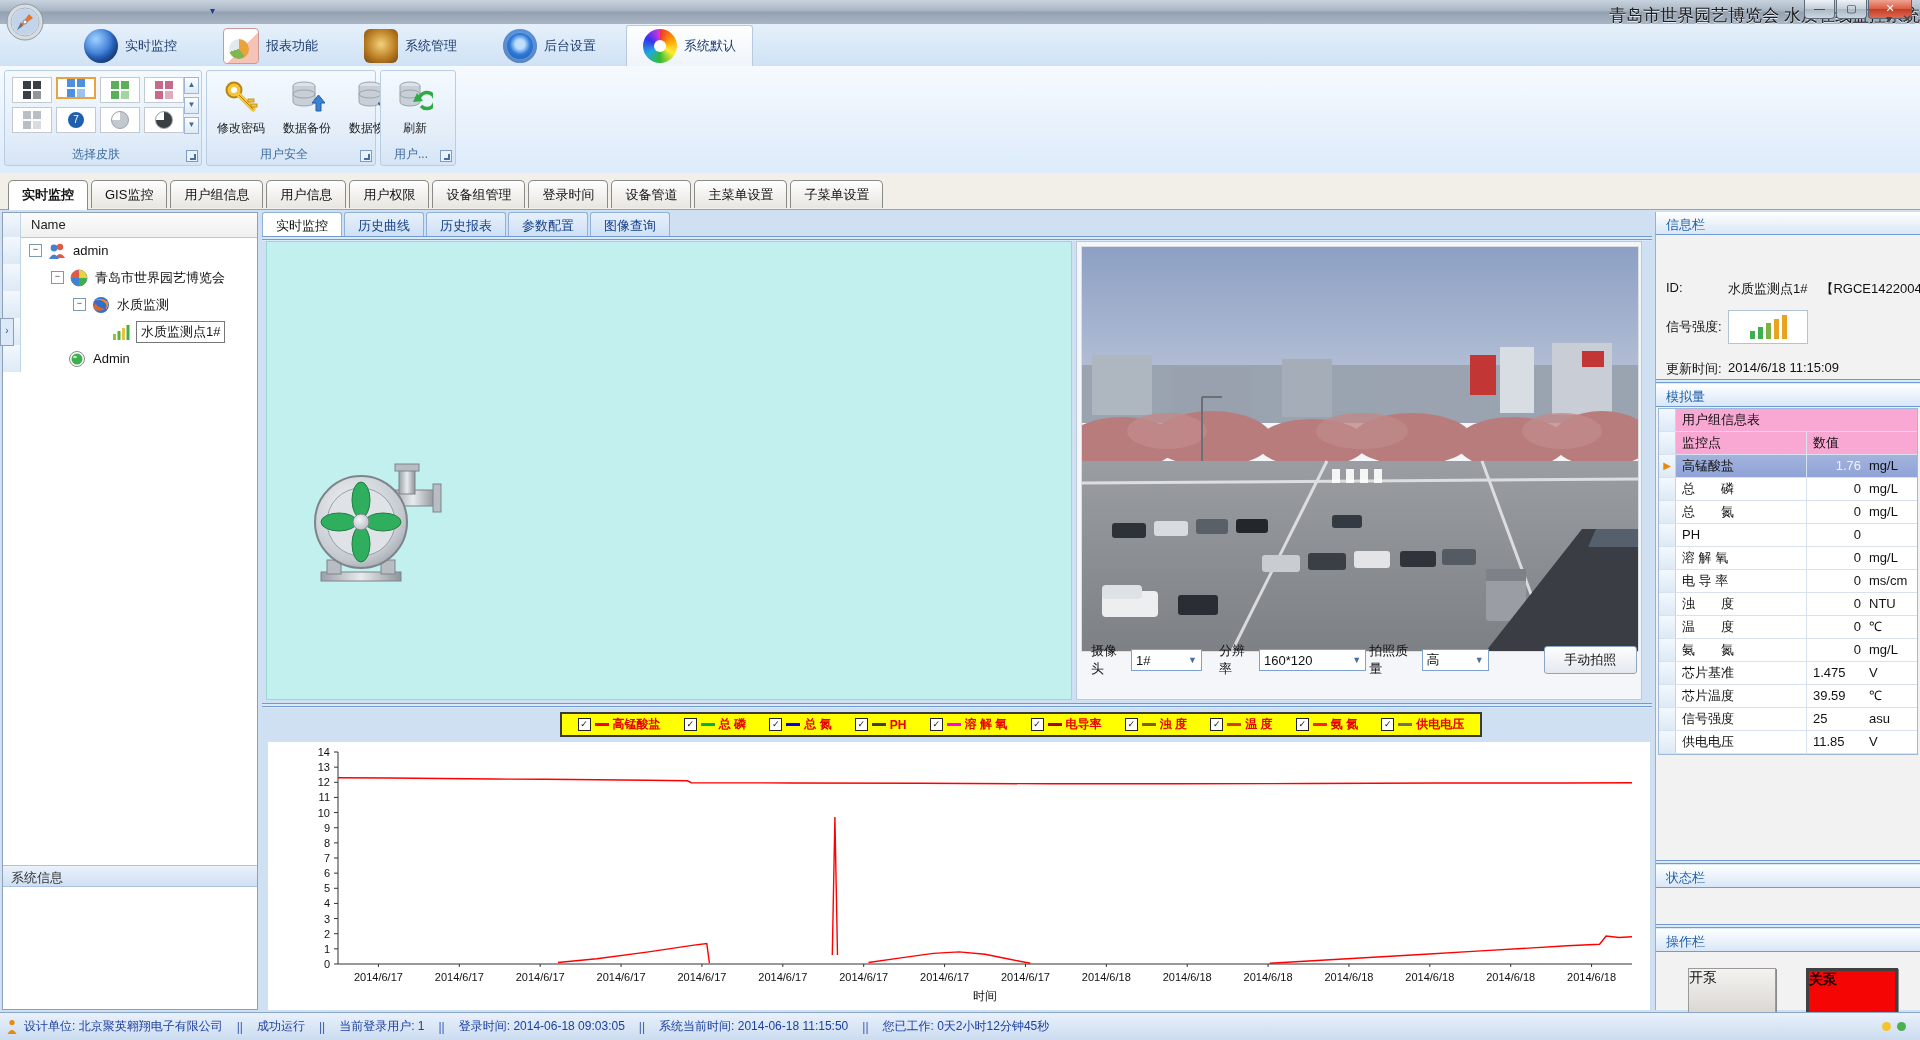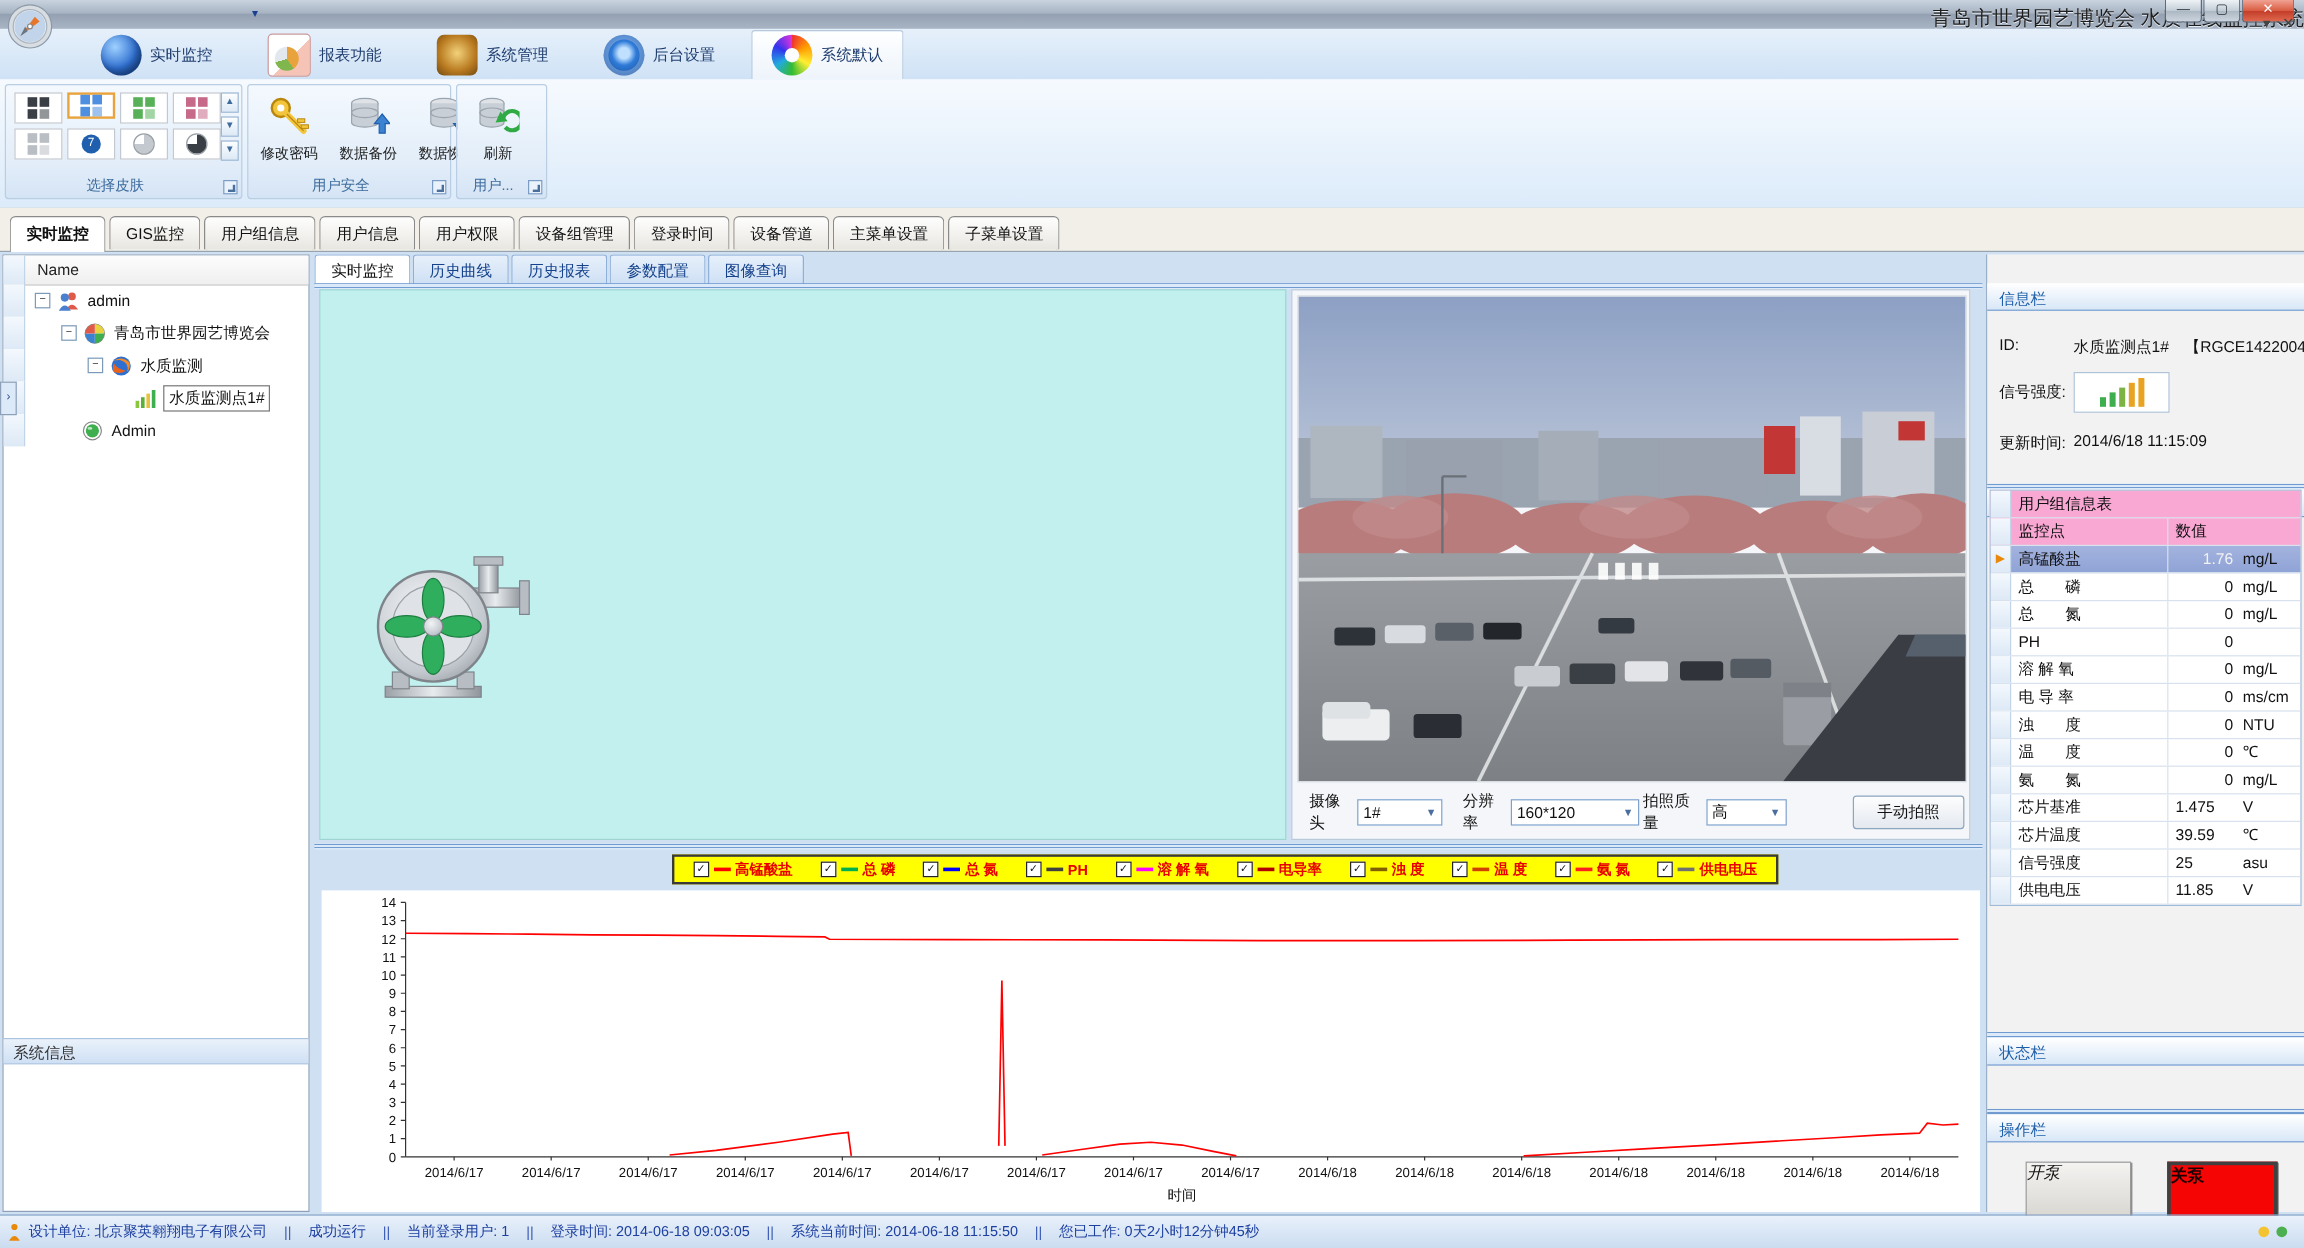--- a/index.html
+++ b/index.html
@@ -81,21 +81,21 @@
     background:linear-gradient(#e7f0fb,#cddff4);border:1px solid #8fb0d8;border-bottom:none;border-radius:3px 3px 0 0;}
   .stab.active{background:#fff;color:#111;}
   .hstripe{position:absolute;left:262px;width:1390px;height:5px;
     background:repeating-linear-gradient(180deg,#6f9bd1 0 1px,#dbe9f8 1px 3px);}
   .cyan-panel{position:absolute;left:266px;top:241px;width:806px;height:459px;background:#c1f0ef;border:1px solid #9ed4d2;box-sizing:border-box;}
   .readings{position:absolute;left:258px;top:78px;font-family:"Liberation Serif","DejaVu Serif",serif;
     font-size:27px;color:#000;line-height:38px;}
   .pump{position:absolute;left:24px;top:218px;}
   .camera-panel{position:absolute;left:1076px;top:241px;width:566px;height:459px;background:#f4f6f9;border:1px solid #b9c9da;box-sizing:border-box;}
   .photo{position:absolute;left:4px;top:4px;width:556px;height:404px;border:1px solid #dadfe4;}
-  .cam-controls{position:absolute;left:4px;right:4px;bottom:8px;height:28px;display:flex;align-items:center;gap:3px;font-size:13px;color:#111;padding-left:10px;}
+  .cam-controls{position:absolute;left:4px;right:4px;bottom:25px;height:28px;display:flex;align-items:center;gap:3px;font-size:13px;color:#111;padding-left:10px;}
   .sel{height:22px;border:1px solid #7da2ce;background:#fff;display:flex;align-items:center;box-sizing:border-box;padding:0 4px;font-size:13px;}
   .sel .caret{margin-left:auto;color:#4a6f9e;font-size:9px;padding-left:6px;}
   .btn{border:1px solid #8ca6c0;border-radius:3px;background:linear-gradient(#fdfdfd,#e4e9f0);font-size:13px;color:#111;
     text-align:center;}
   .capture{width:96px;height:26px;line-height:25px;margin-left:52px;}
 
   .legend{position:absolute;left:560px;top:712px;width:922px;height:25px;background:#ffff00;border:2px solid #3a3a3a;
     display:flex;align-items:center;justify-content:space-around;box-sizing:border-box;padding:0 4px;}
   .litem{display:flex;align-items:center;gap:4px;font-size:12px;font-weight:bold;color:#e80000;}
   .lcheck{width:11px;height:11px;border:1px solid #222;background:#fff;font-size:9px;line-height:11px;text-align:center;color:#111;font-weight:normal;}
@@ -623,21 +623,21 @@
         <text x="717" y="258" text-anchor="middle" font-size="12" fill="#111">时间</text>
         <polyline points="70.0,35.7 121.8,36.0 173.5,36.5 225.3,37.0 277.0,37.3 328.8,37.7 380.6,38.3 419.4,38.8 423.3,40.7 522.9,41.0 652.3,41.3 781.7,41.8 911.1,41.8 1040.5,41.5 1169.9,41.0 1299.3,41.0 1364.0,40.7" fill="none" stroke="#ff0000" stroke-width="1.4"></polyline>
         <polyline points="564.3,212.9 566.9,75.1 569.5,212.9" fill="none" stroke="#ff0000" stroke-width="1.4"></polyline>
         <polyline points="290.0,220.5 328.8,216.7 380.6,209.9 425.9,203.1 438.8,201.6 441.4,221.2" fill="none" stroke="#ff0000" stroke-width="1.4"></polyline>
         <polyline points="600.5,220.5 632.9,215.9 665.2,211.4 691.1,209.9 717.0,212.2 742.9,217.5 762.3,221.2" fill="none" stroke="#ff0000" stroke-width="1.4"></polyline>
         <polyline points="1001.7,221.2 1053.4,218.2 1105.2,215.2 1157.0,212.2 1208.7,209.1 1260.5,206.1 1299.3,203.8 1331.6,202.3 1338.1,194.0 1351.1,195.5 1364.0,194.7" fill="none" stroke="#ff0000" stroke-width="1.4"></polyline>
       </svg>
   </div>
 
   <div class="right-panel">
-    <div class="sec-h" style="margin-top:24px;">信息栏</div>
+    <div class="sec-h" style="">信息栏</div>
     <div class="inforow" style="top:68px;">
       <span class="k">ID:</span>
       <span class="v">水质监测点1#　【RGCE14220046R</span>
     </div>
     <div class="inforow" style="top:106px;">
       <span class="k">信号强度:</span>
       <span class="sigbox">
         <i style="height:8px;background:#3fae4e;"></i>
         <i style="height:12px;background:#3fae4e;"></i>
         <i style="height:16px;background:#7cb342;"></i>
@@ -738,21 +738,21 @@
           <span class="ind"></span>
           <span class="c1">供电电压</span>
           <span class="c2 left">11.85</span>
           <span class="c3">V</span>
         </div>
       </div>
     <div class="vstripe" style="position:absolute;left:0;right:0;top:648px;"></div>
     <div class="sec-h" style="position:absolute;left:0;right:0;top:653px;">状态栏</div>
     <div class="vstripe" style="position:absolute;left:0;right:0;top:712px;"></div>
     <div class="sec-h" style="position:absolute;left:0;right:0;top:717px;">操作栏</div>
-    <div class="op-btn start" style="top:756px;font-style:italic;">开泵</div>
+    <div class="op-btn start" style="top:756px;">开泵</div>
     <div class="op-btn stop" style="top:756px;">关泵</div>
   </div>
 
   <div class="statusbar" id="statusbar">
     <svg width="12" height="16" viewBox="0 0 12 16" style="margin-right:6px;">
       <circle cx="6" cy="3.5" r="2.6" fill="#e8890c"></circle>
       <path d="M1.5 15 Q6 7 10.5 15 Z" fill="#e8890c"></path>
     </svg>
     <span id="status-items" style="display:flex;align-items:center;">
         <span>设计单位: 北京聚英翱翔电子有限公司</span>

